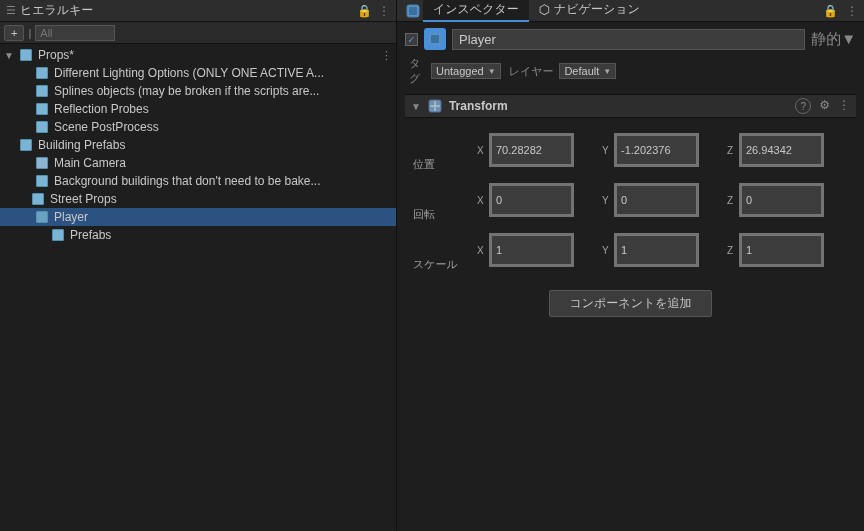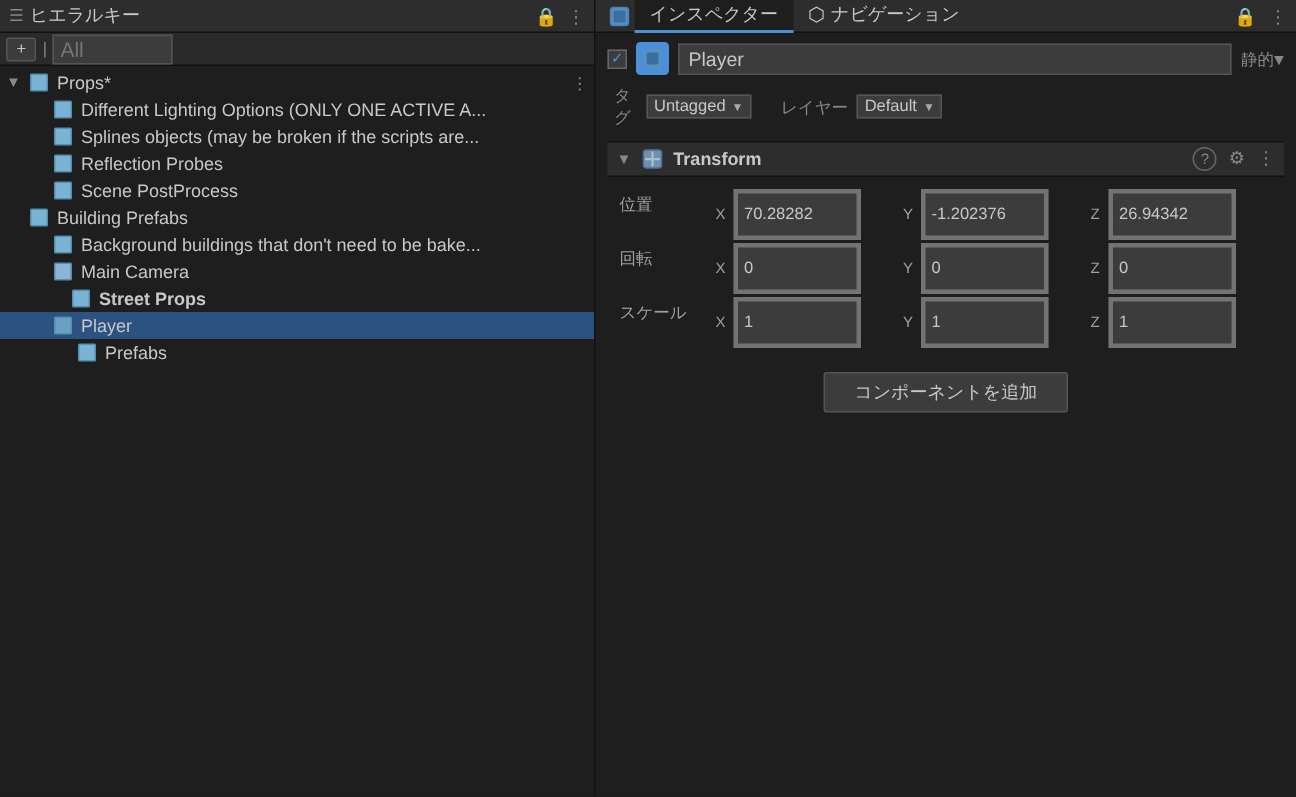--- a/index.html
+++ b/index.html
@@ -65,21 +65,21 @@
       font-size: 11px;
       padding: 1px 6px;
       cursor: pointer;
       border-radius: 2px;
     }
 
     .search-box {
       background: #3c3c3c;
       border: 1px solid #555;
       color: #c8c8c8;
-      font-size: 14px;
+      font-size: 11px;
       padding: 1px 4px;
       width: 80px;
     }
 
     .hierarchy-tree {
       flex: 1;
       overflow-y: auto;
       padding: 2px 0;
     }
 
@@ -234,22 +234,21 @@
       background: #3c3c3c;
       border: 1px solid #555;
       color: #c8c8c8;
       font-size: 13px;
       padding: 2px 6px;
       flex: 1;
     }
 
     .static-label {
       color: #888;
-      font-size: 11px;
-      font-family: Liberation Mono, monospace;
+      font-size: 15px;
     }
 
     .tag-layer-row {
       display: flex;
       align-items: center;
       margin-bottom: 8px;
       gap: 6px;
     }
 
     .tag-label {
@@ -272,21 +271,21 @@
     }
 
     .dropdown-arrow {
       font-size: 8px;
       color: #aaa;
     }
 
     .layer-label {
       color: #888;
       font-size: 11px;
-      margin-left: 14px;
+      margin-left: 2px;
     }
 
     .component-header {
       display: flex;
       align-items: center;
       background: #2d2d2d;
       height: 24px;
       padding: 0 6px;
       margin-bottom: 4px;
       border-top: 1px solid #111;
@@ -320,20 +319,21 @@
       padding: 4px 8px;
       margin-bottom: 8px;
     }
 
     .transform-label {
       display: flex;
       align-items: center;
       font-size: 11px;
       color: #a0a0a0;
       height: 20px;
+      margin-top: 28px;
     }
 
     .transform-field-group {
       display: flex;
       align-items: center;
       gap: 2px;
     }
 
     .transform-axis {
       font-size: 10px;
@@ -432,34 +432,34 @@
         <span class="arrow" style="width:10px;"></span>
         <span class="cube-icon">
           <span class="cube-icon-inner"></span>
         </span>
         <span class="item-label">Building Prefabs</span>
       </div>
 
       <div class="tree-item" style="padding-left:24px;">
         <span class="arrow" style="width:10px;"></span>
         <span class="cube-icon">
+          <span class="camera-icon-inner" style="background:#8db4d0;"></span>
+        </span>
+        <span class="item-label">Main Camera</span>
+      </div>
+
+      <div class="tree-item" style="padding-left:24px;">
+        <span class="arrow" style="width:10px;"></span>
+        <span class="cube-icon">
           <span class="cube-icon-inner"></span>
         </span>
         <span class="item-label">Background buildings that don't need to be bake...</span>
       </div>
 
-      <div class="tree-item" style="padding-left:24px;">
-        <span class="arrow" style="width:10px;"></span>
-        <span class="cube-icon">
-          <span class="camera-icon-inner" style="background:#8db4d0;"></span>
-        </span>
-        <span class="item-label">Main Camera</span>
-      </div>
-
-      <div class="tree-item" style="padding-left:36px;font-weight:bold;">
+      <div class="tree-item" style="padding-left:20px;">
         <span class="arrow" style="width:10px;"></span>
         <span class="cube-icon">
           <span class="cube-icon-inner"></span>
         </span>
         <span class="item-label">Street Props</span>
       </div>
 
       <div class="tree-item selected" style="padding-left:24px;">
         <span class="arrow" style="width:10px;"></span>
         <span class="cube-icon">

